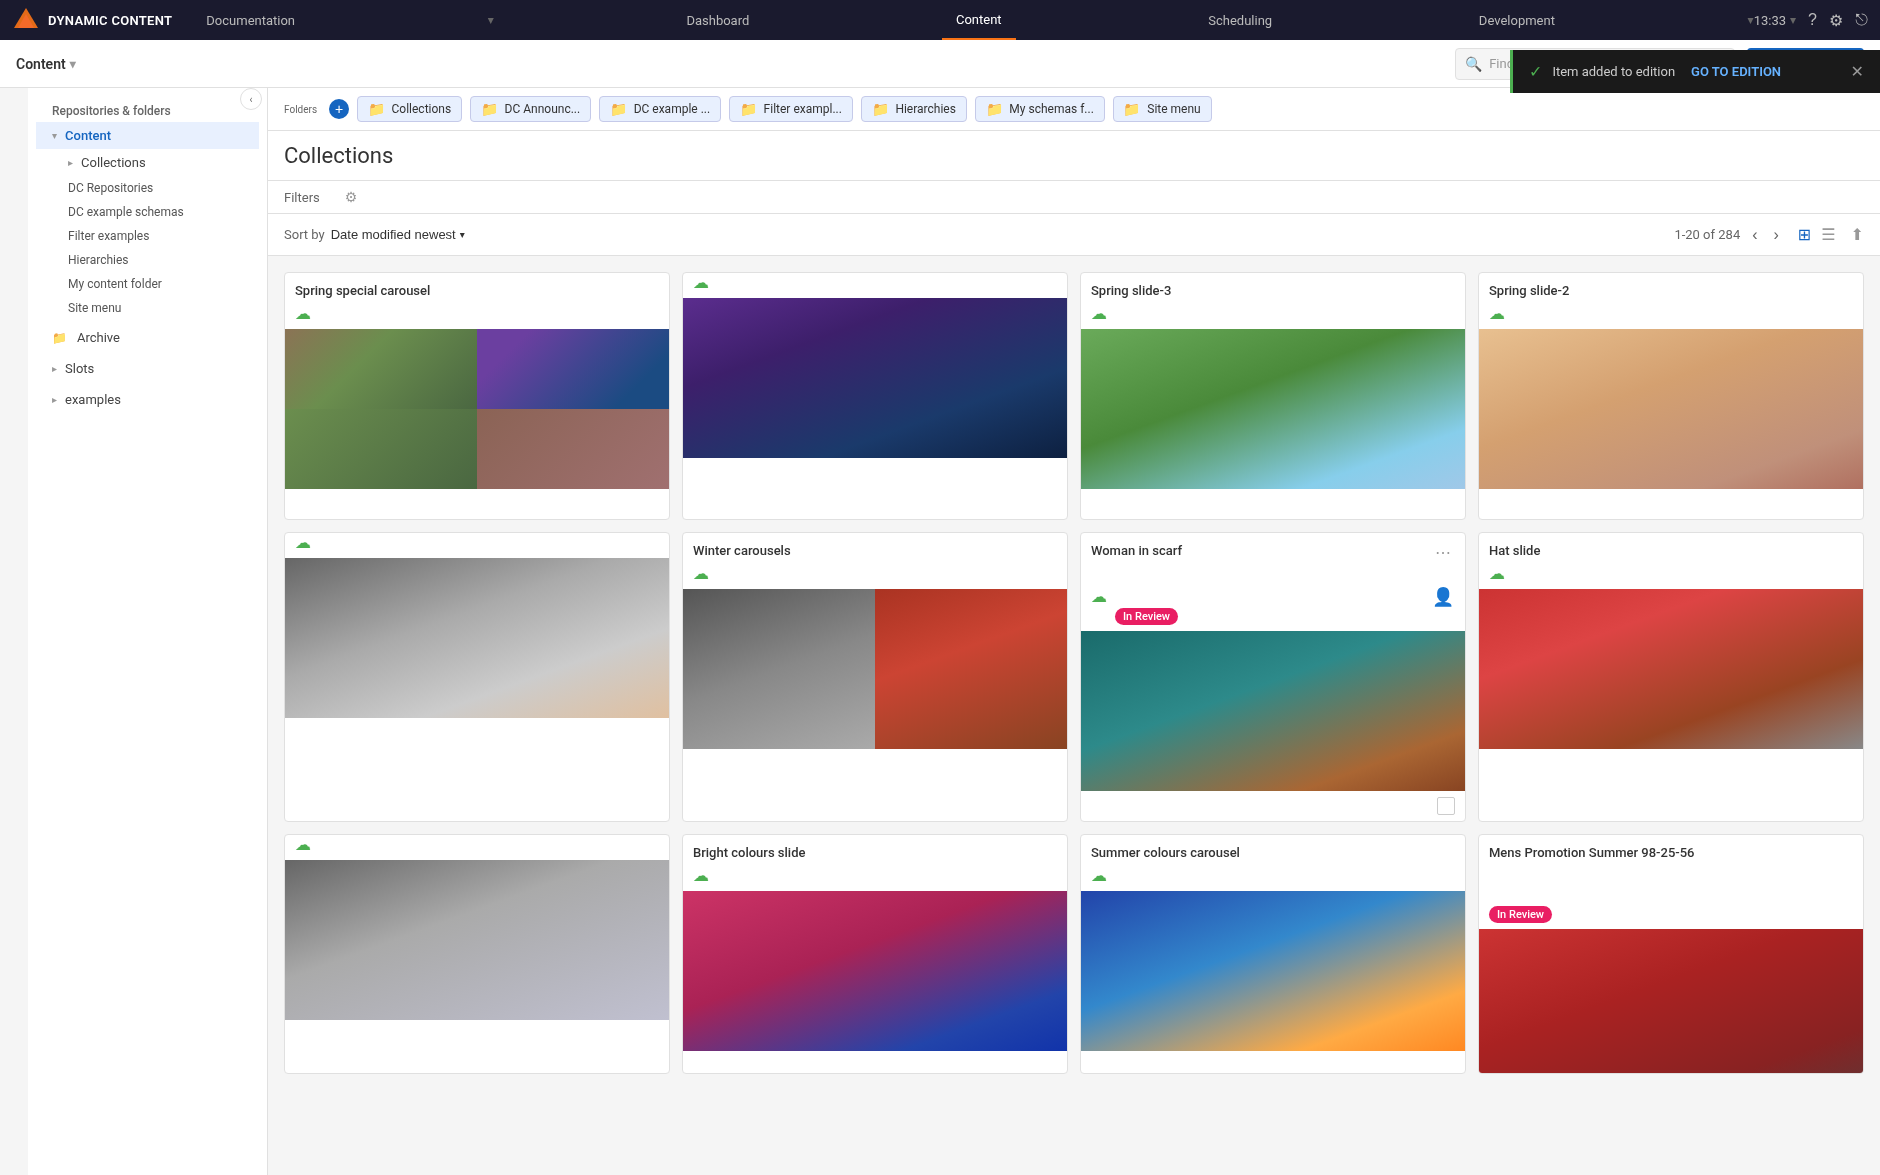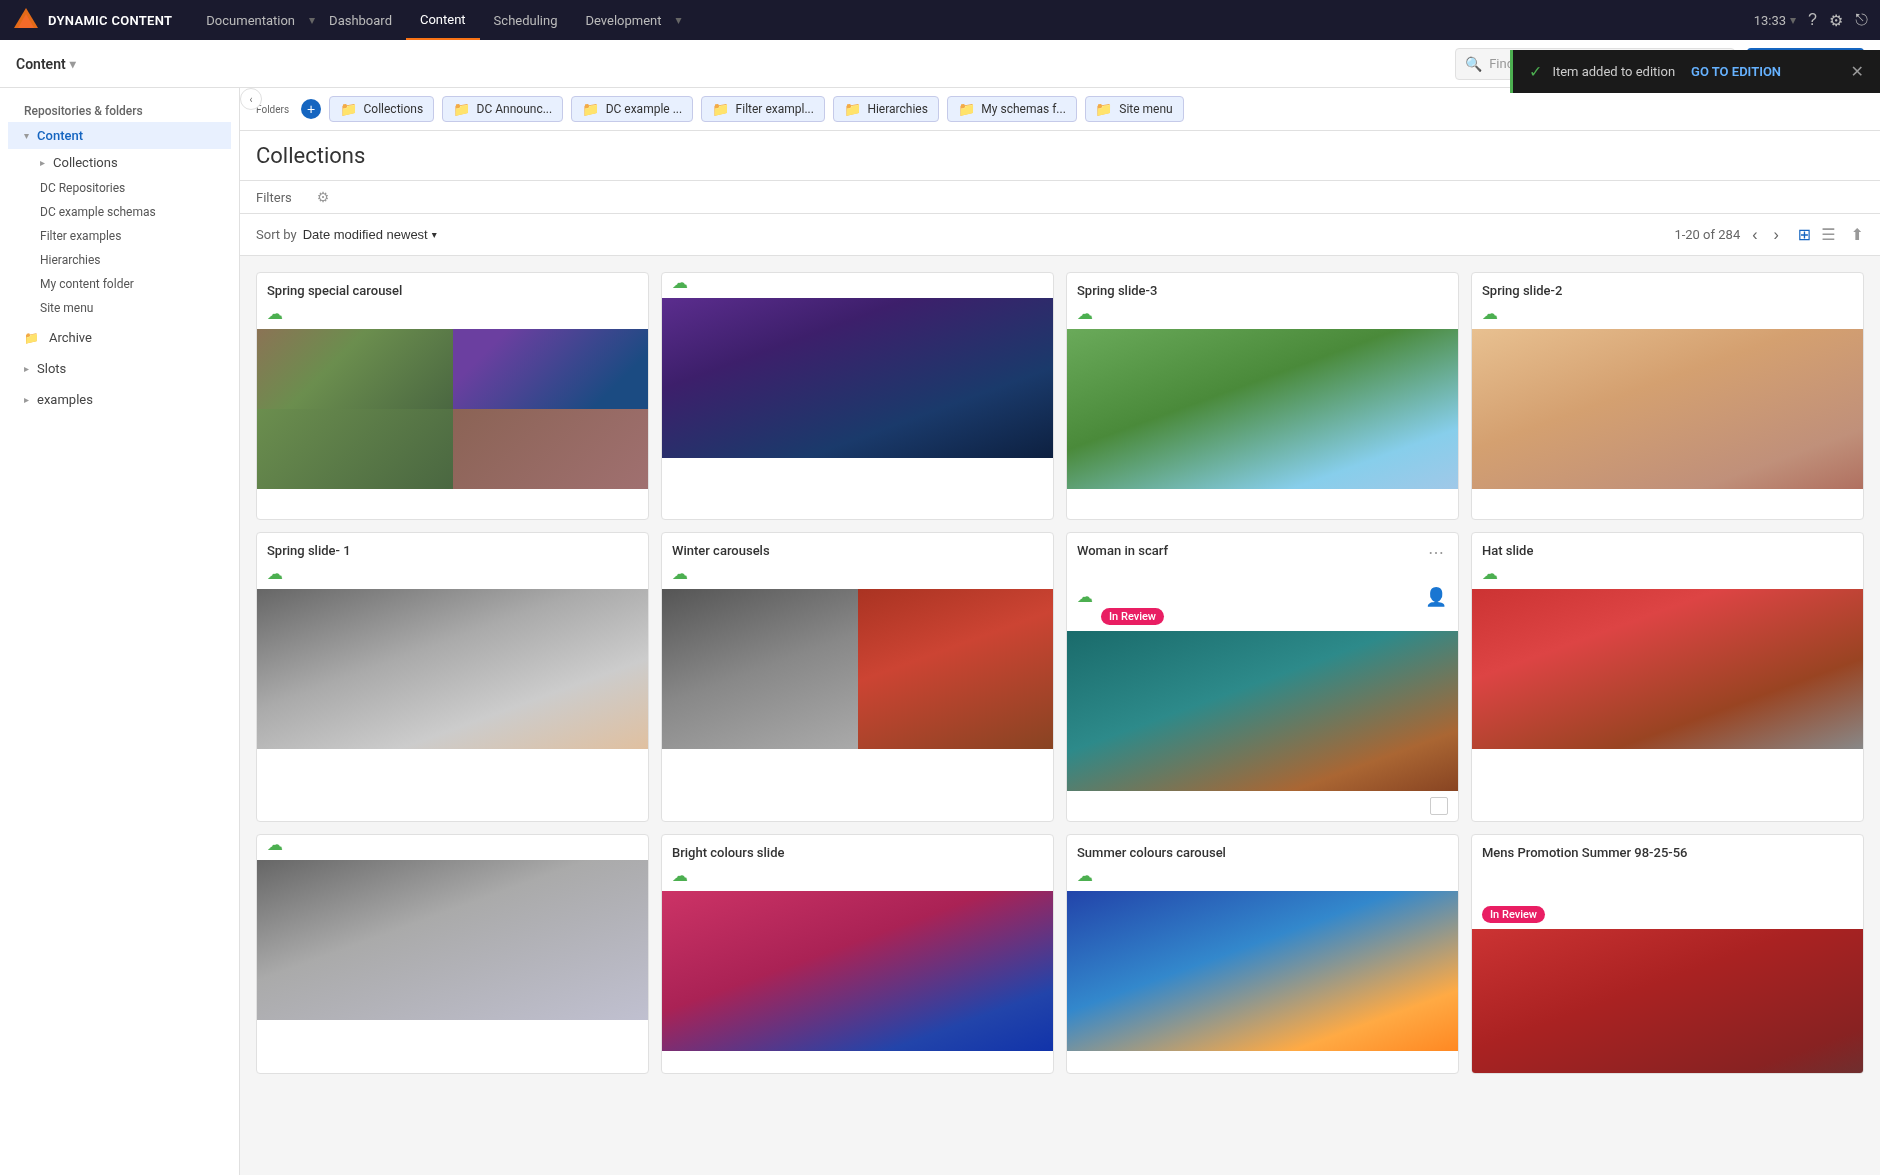--- a/index.html
+++ b/index.html
@@ -31,20 +31,21 @@
       color: #fff;
       font-size: 13px;
       font-weight: 600;
       letter-spacing: 0.3px;
     }
     .nav-items {
       display: flex;
       align-items: center;
       height: 100%;
       flex: 1;
+      justify-content: space-between;
     }
     .nav-item {
       color: #bbb;
       padding: 0 14px;
       height: 100%;
       display: flex;
       align-items: center;
       cursor: pointer;
       font-size: 13px;
       gap: 4px;
@@ -137,20 +138,21 @@
     }
 
     
     .sidebar {
       width: 240px;
       background: #fff;
       border-right: 1px solid #e0e0e0;
       overflow-y: auto;
       flex-shrink: 0;
       padding: 10px 8px;
+      margin-left: 28px;
     }
     .sidebar-section-title {
       font-size: 12px;
       color: #666;
       font-weight: 500;
       padding: 6px 16px 4px;
     }
     .sidebar-item {
       display: flex;
       align-items: center;
@@ -567,23 +569,20 @@
         <div class="card-icons">
           <span class="cloud-icon">☁</span>
         </div>
         <div class="card-image">
           <div style="width:100%;height:100%;background:linear-gradient(160deg,#e8c090 0%,#d4a070 40%,#c0907a 80%,#b07060 100%);"></div>
         </div>
         <div class="card-footer"></div>
       </div>
 
       <div class="content-card">
-        <div class="card-header">
-          <span class="card-title">Spring slide- 1</span>
-        </div>
         <div class="card-icons">
           <span class="cloud-icon">☁</span>
         </div>
         <div class="card-image">
           <div style="width:100%;height:100%;background:linear-gradient(160deg,#666 0%,#aaa 40%,#ccc 70%,#e0c0a0 100%);"></div>
         </div>
         <div class="card-footer"></div>
       </div>
 
       <div class="content-card">

